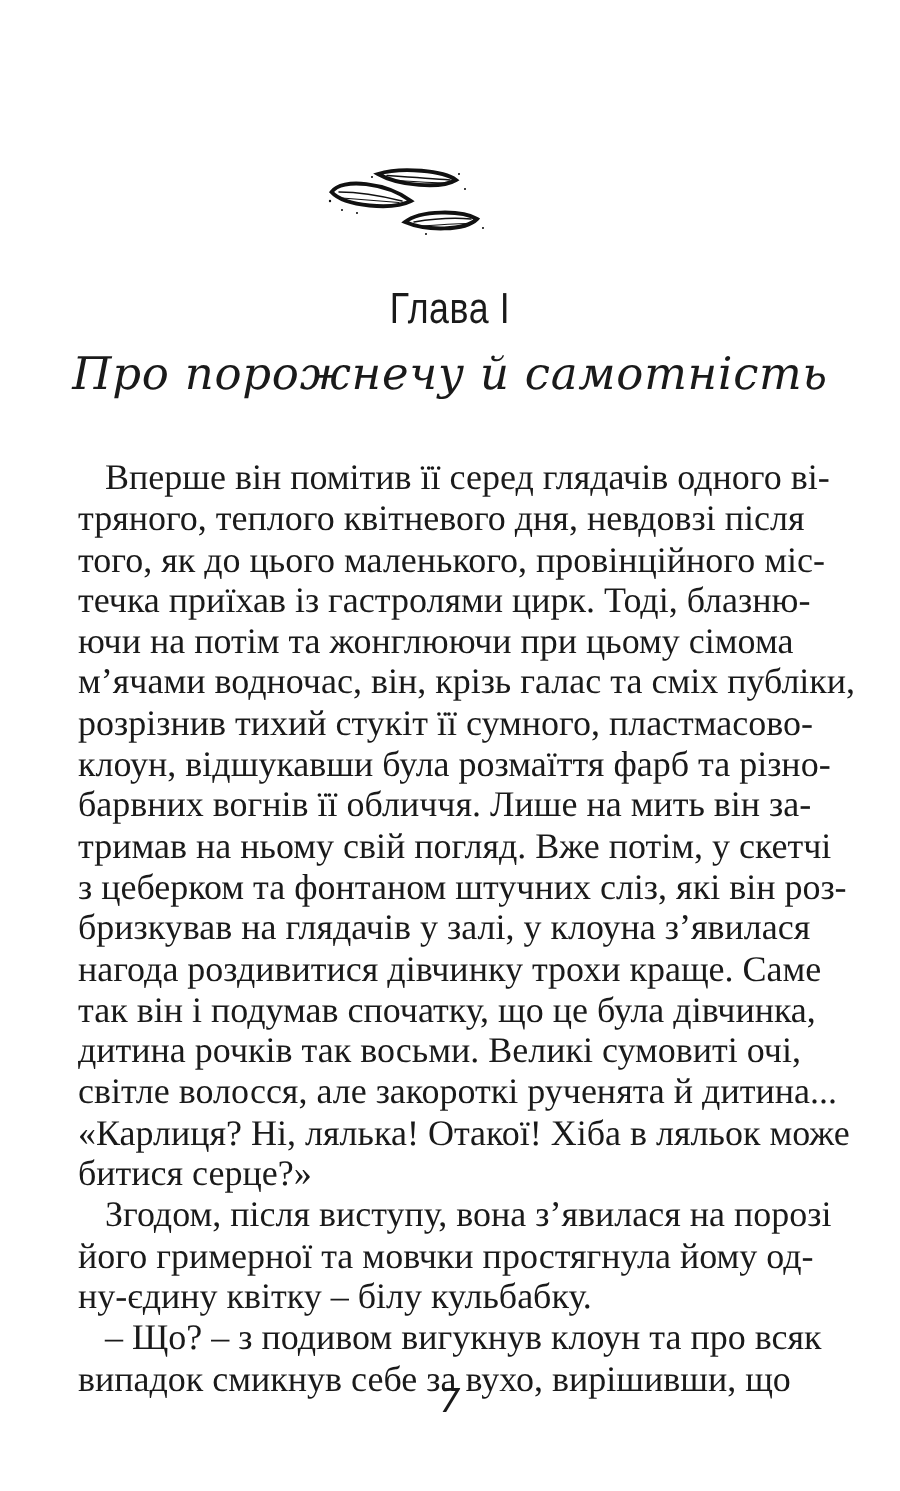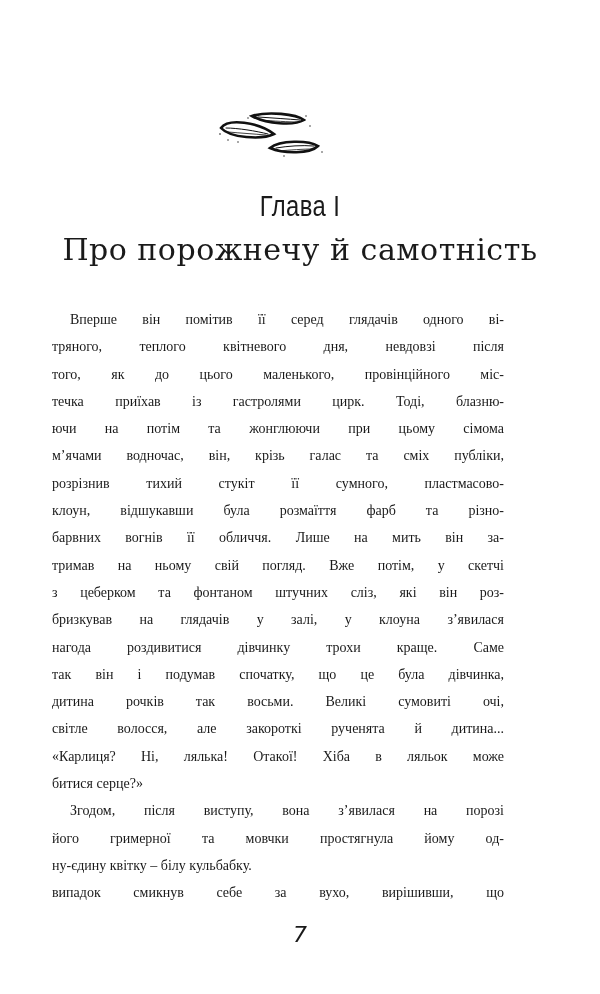--- a/index.html
+++ b/index.html
@@ -5,27 +5,27 @@
   html, body { margin: 0; padding: 0; background: #ffffff; }
   body { width: 600px; height: 994px; position: relative; overflow: hidden; color: #1a1a1a; }
   .ornament { position: absolute; left: 218px; top: 112px; width: 115px; height: 48px; }
   .chapter-num {
     position: absolute; left: 0; width: 600px; top: 190px; text-align: center;
     font-family: "Liberation Sans", sans-serif; font-size: 29px; font-weight: normal;
     transform: scaleX(0.82); transform-origin: 300px 0; letter-spacing: 0.5px;
   }
   .chapter-title {
     position: absolute; left: 0; width: 600px; top: 232px; text-align: center;
-    font-family: "DejaVu Serif", serif; font-size: 30px;
+    font-family: "DejaVu Serif", serif; font-style: italic; font-size: 30px;
     letter-spacing: 0.5px;
   }
   .body-text { position: absolute; left: 52px; top: 306px; width: 452px; }
   .line {
     height: 27.3px; line-height: 27.3px;
-    font-family: "Liberation Serif", serif; font-size: 14px;
+    font-family: "Liberation Serif", serif; font-size: 24px;
     white-space: nowrap; text-align: justify; text-align-last: justify;
   }
   .line.indent { padding-left: 18px; }
   .line.last { text-align-last: left; }
   .page-number {
     position: absolute; left: 0; width: 600px; top: 922px; text-align: center;
     font-family: "DejaVu Sans", sans-serif; font-style: italic; font-size: 22px;
   }
 </style>
 </head>
@@ -73,16 +73,17 @@
   <div class="line">бризкував на глядачів у залі, у клоуна з’явилася</div>
   <div class="line">нагода роздивитися дівчинку трохи краще. Саме</div>
   <div class="line">так він і подумав спочатку, що це була дівчинка,</div>
   <div class="line">дитина рочків так восьми. Великі сумовиті очі,</div>
   <div class="line">світле волосся, але закороткі рученята й дитина...</div>
   <div class="line">«Карлиця? Ні, лялька! Отакої! Хіба в ляльок може</div>
   <div class="line last">битися серце?»</div>
   <div class="line indent">Згодом, після виступу, вона з’явилася на порозі</div>
   <div class="line">його гримерної та мовчки простягнула йому од-</div>
   <div class="line last">ну-єдину квітку – білу кульбабку.</div>
+  <div class="line indent">– Що? – з подивом вигукнув клоун та про всяк</div>
   <div class="line">випадок смикнув себе за вухо, вирішивши, що</div>
 </div>
 
 <div class="page-number">7</div>
 
 </body></html>

